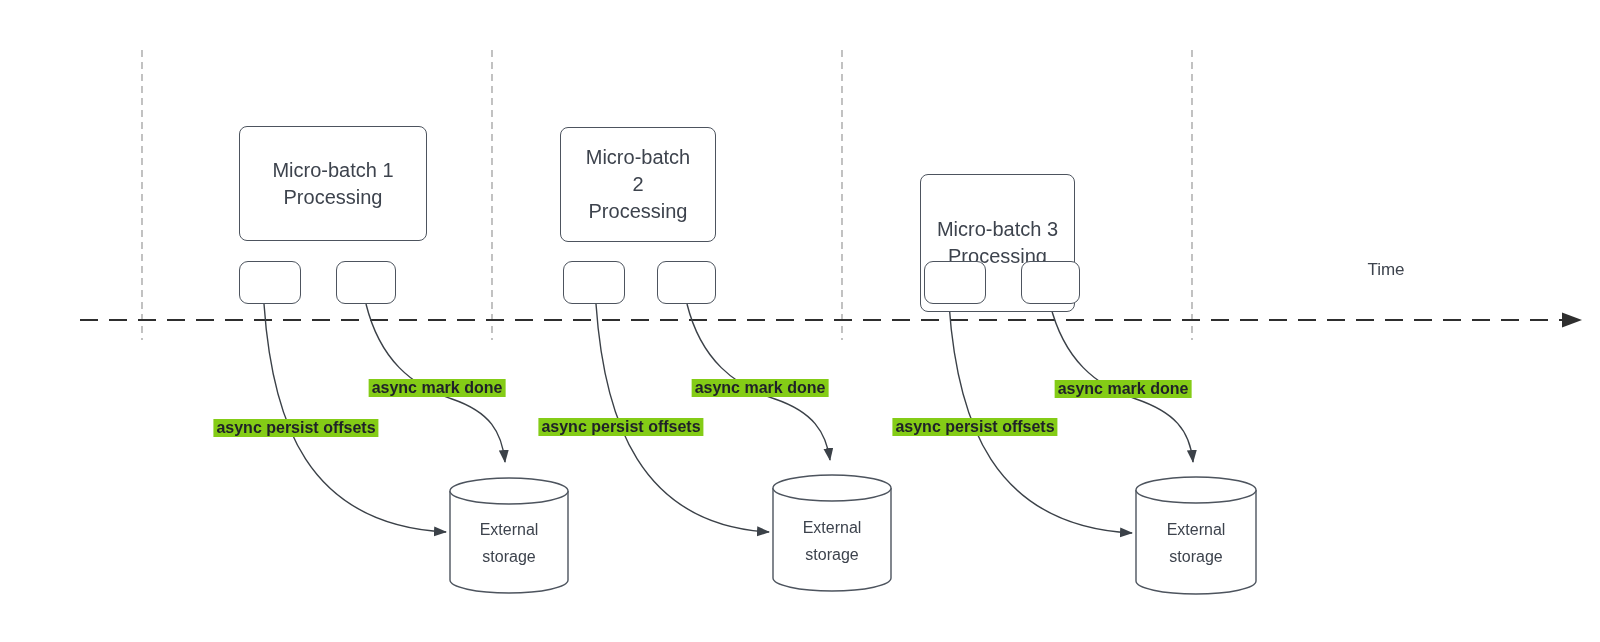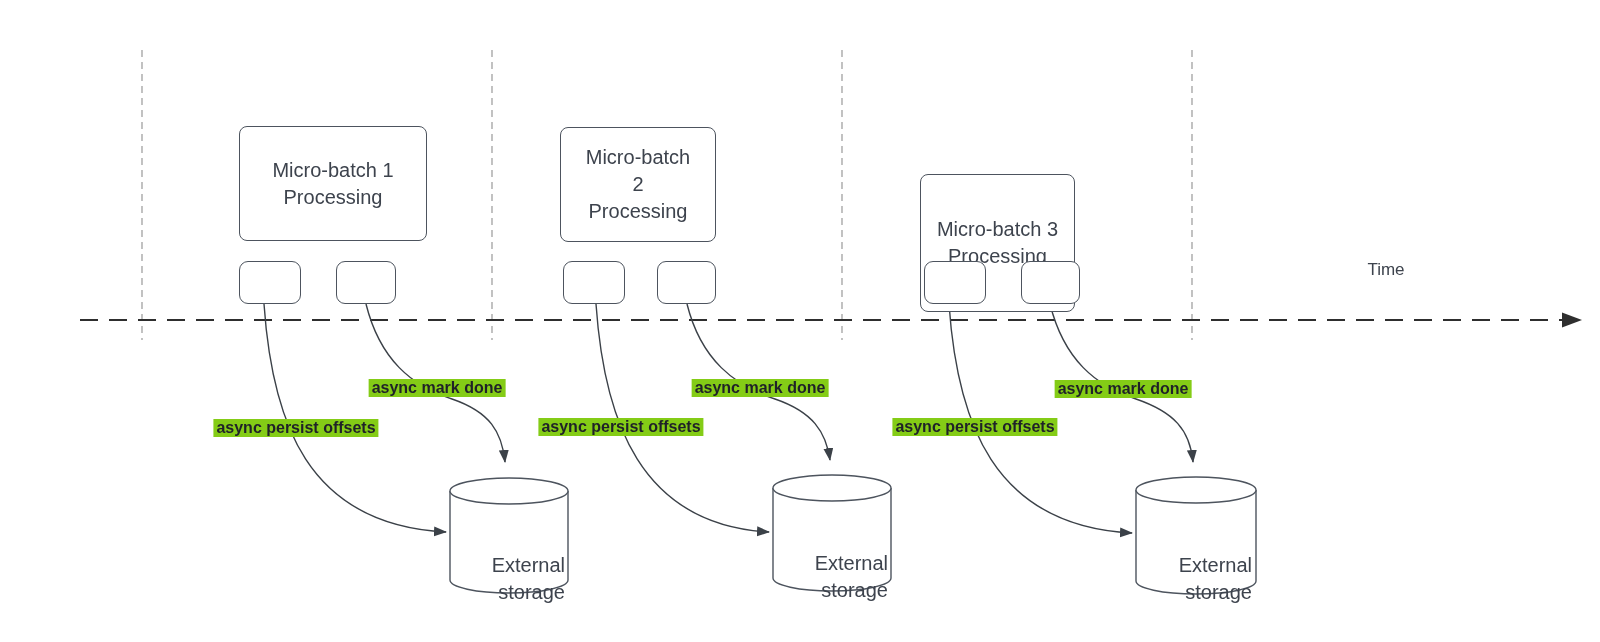--- a/index.html
+++ b/index.html
@@ -34,24 +34,23 @@
     color: #1f2128;
     font-weight: 700;
     font-size: 16px;
     white-space: nowrap;
     padding: 0 3px;
   }
   .cyl-label {
     position: absolute;
     transform: translate(-50%, -50%);
     color: #3d434d;
-    font-size: 20px;
+    font-size: 16px;
     line-height: 27px;
-    text-align: right;
-    margin-top: 36px;
+    text-align: center;
   }
   .time-label {
     position: absolute;
     transform: translate(-50%, -50%);
     color: #3d434d;
     font-size: 17px;
     white-space: nowrap;
   }
 </style>
 </head>

